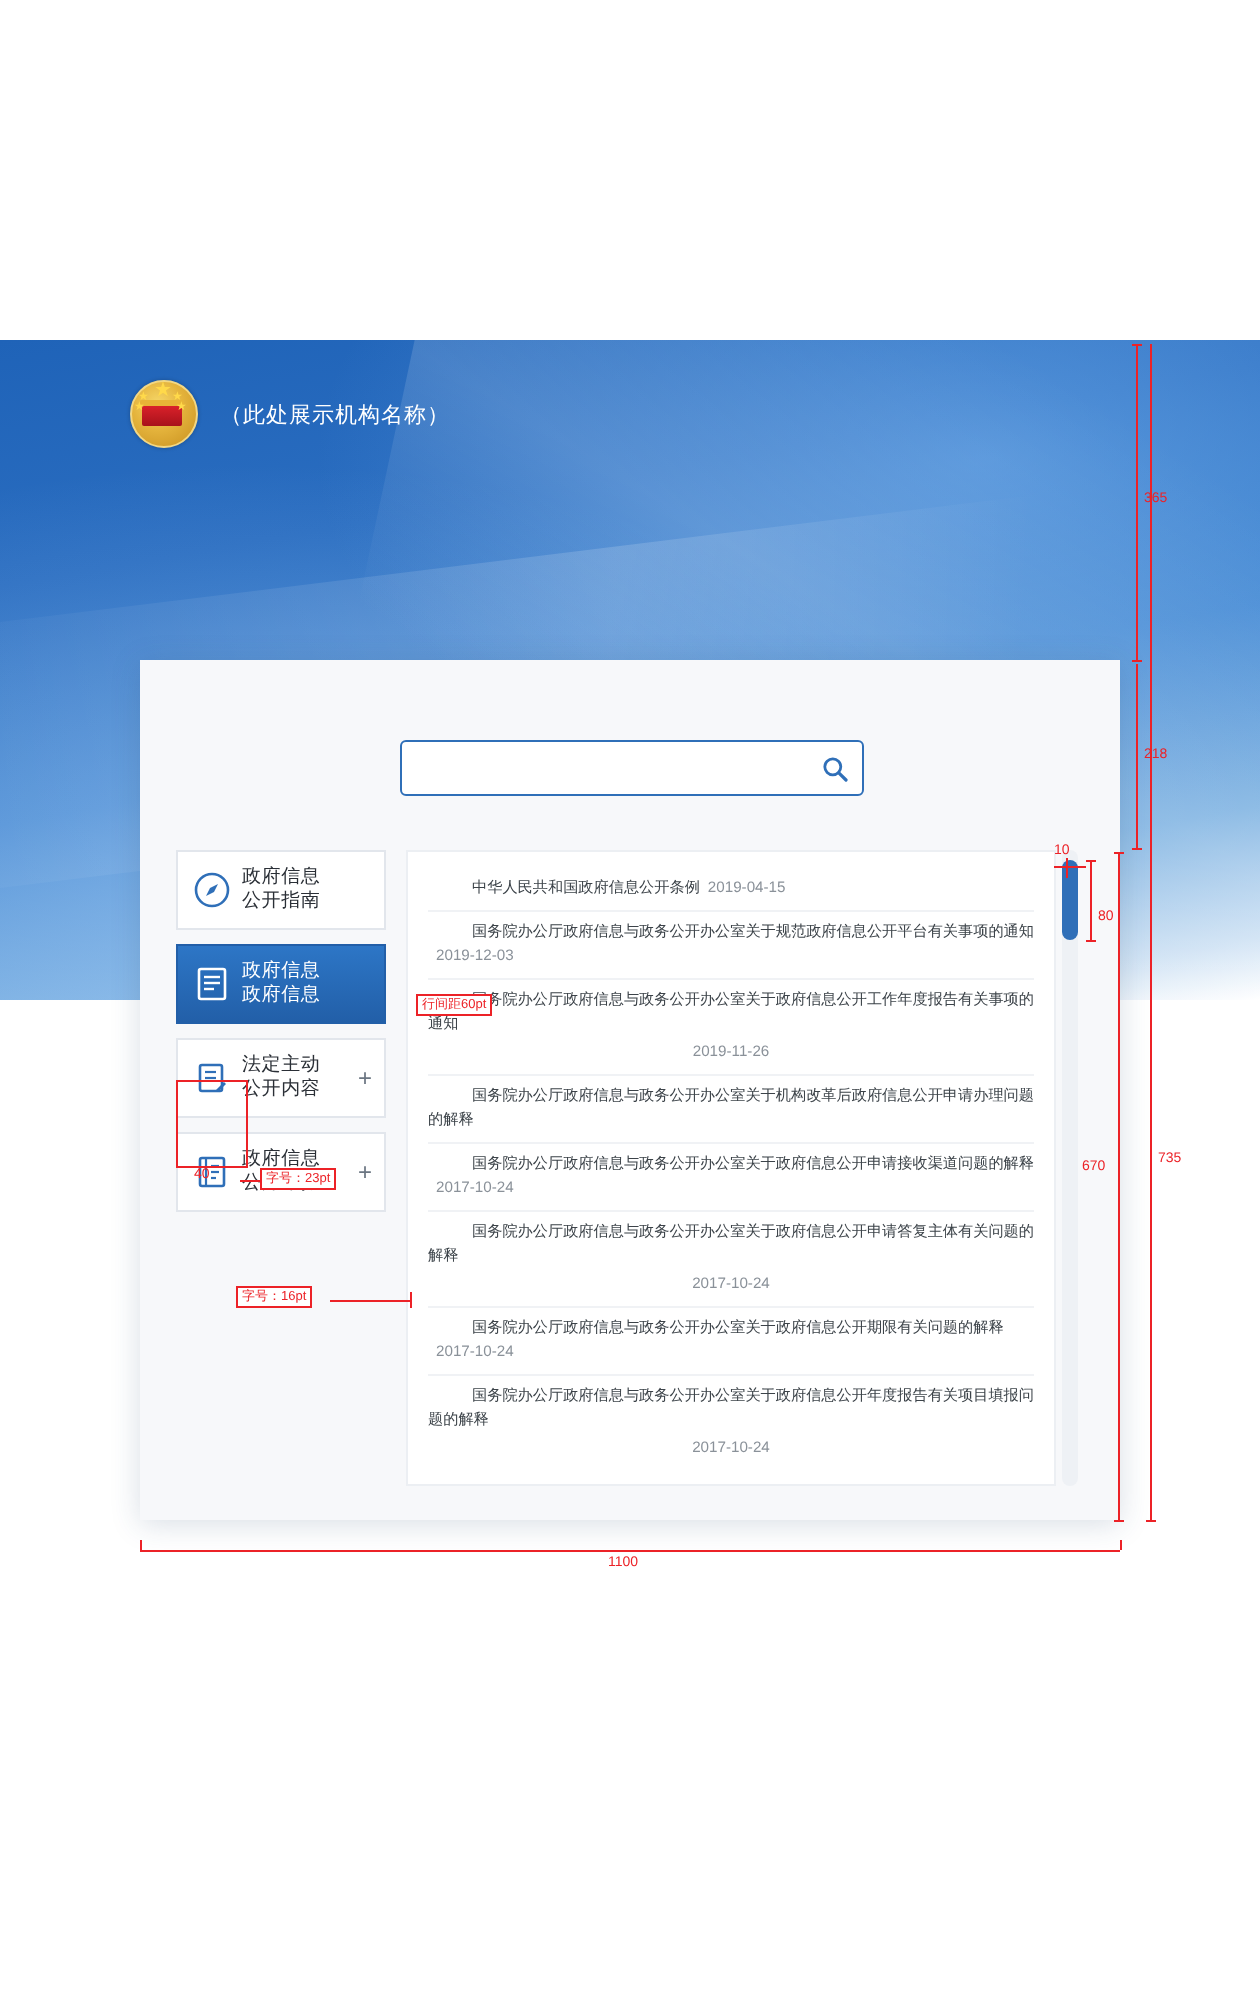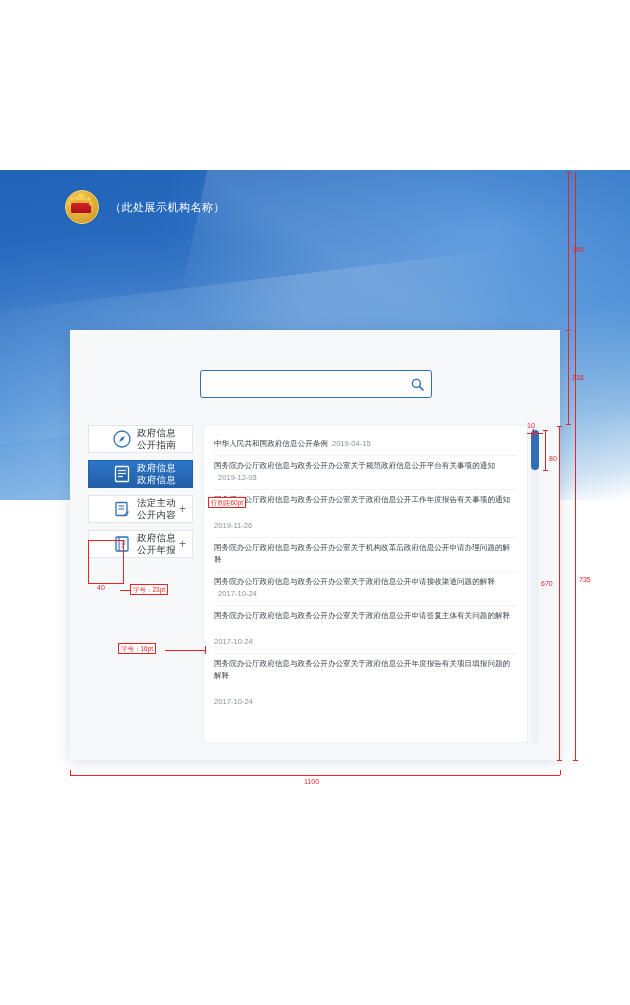--- a/index.html
+++ b/index.html
@@ -177,30 +177,29 @@
 
   
   .menu {
     position: absolute;
     left: 18px;
     top: 95px;
     width: 105px;
   }
   .menu-item {
     position: relative;
-    height: 28px;
+    height: 40px;
     margin-bottom: 7px;
     background: #ffffff;
     border: 1px solid #e2e6ec;
     display: flex;
     align-items: center;
     padding-left: 6px;
     box-sizing: border-box;
     cursor: pointer;
-    justify-content: center;
   }
   .menu-item.active {
     background: linear-gradient(180deg, #2d76c6, #225fa8);
     border-color: #225fa8;
   }
   .menu-icon {
     width: 22px;
     height: 22px;
     flex: 0 0 22px;
     display: flex;
@@ -241,23 +240,23 @@
   }
   .list-item {
     font-size: 7.6px;
     line-height: 12px;
     color: #4a5057;
     padding: 4px 0 5px 0;
     border-bottom: 1px solid #f0f2f5;
     cursor: pointer;
   }
   .list-item:last-child { border-bottom: none; }
-  .li-title { color: #3c4349; }
+  .li-title { color: #3c4349; margin-left: 22px; }
   .li-date { color: #8a9199; margin-left: 4px; }
-  .li-date.block { display: block; margin-left: 0; margin-top: 14px; }
+  .li-date.block { display: block; margin-left: 0; margin-top: 2px; text-align: center; }
 
   
   .scroll-track {
     position: absolute;
     left: 461px;
     top: 95px;
     width: 8px;
     height: 318px;
     background: #eef1f5;
     border-radius: 4px;
@@ -411,20 +410,21 @@
       </div>
     </div>
 
     <div class="list-panel" id="list-panel">
         <div class="list-item"><span class="li-title">中华人民共和国政府信息公开条例</span><span class="li-date">2019-04-15</span></div>
         <div class="list-item"><span class="li-title">国务院办公厅政府信息与政务公开办公室关于规范政府信息公开平台有关事项的通知</span><span class="li-date">2019-12-03</span></div>
         <div class="list-item"><span class="li-title">国务院办公厅政府信息与政务公开办公室关于政府信息公开工作年度报告有关事项的通知</span><span class="li-date block">2019-11-26</span></div>
         <div class="list-item"><span class="li-title">国务院办公厅政府信息与政务公开办公室关于机构改革后政府信息公开申请办理问题的解释</span></div>
         <div class="list-item"><span class="li-title">国务院办公厅政府信息与政务公开办公室关于政府信息公开申请接收渠道问题的解释</span><span class="li-date">2017-10-24</span></div>
         <div class="list-item"><span class="li-title">国务院办公厅政府信息与政务公开办公室关于政府信息公开申请答复主体有关问题的解释</span><span class="li-date block">2017-10-24</span></div>
+        <div class="list-item"><span class="li-title">国务院办公厅政府信息与政务公开办公室关于政府信息公开期限有关问题的解释</span><span class="li-date">2017-10-24</span></div>
         <div class="list-item"><span class="li-title">国务院办公厅政府信息与政务公开办公室关于政府信息公开年度报告有关项目填报问题的解释</span><span class="li-date block">2017-10-24</span></div>
       </div>
 
     <div class="scroll-track"></div>
     <div class="scroll-thumb"></div>
   </div>
 
   <div class="ann ann-line-v" style="left:568px; top:172px; height:158px;"></div>
   <div class="ann ann-cap-h" style="left:566px; top:172px;"></div>
   <div class="ann ann-cap-h" style="left:566px; top:330px;"></div>

